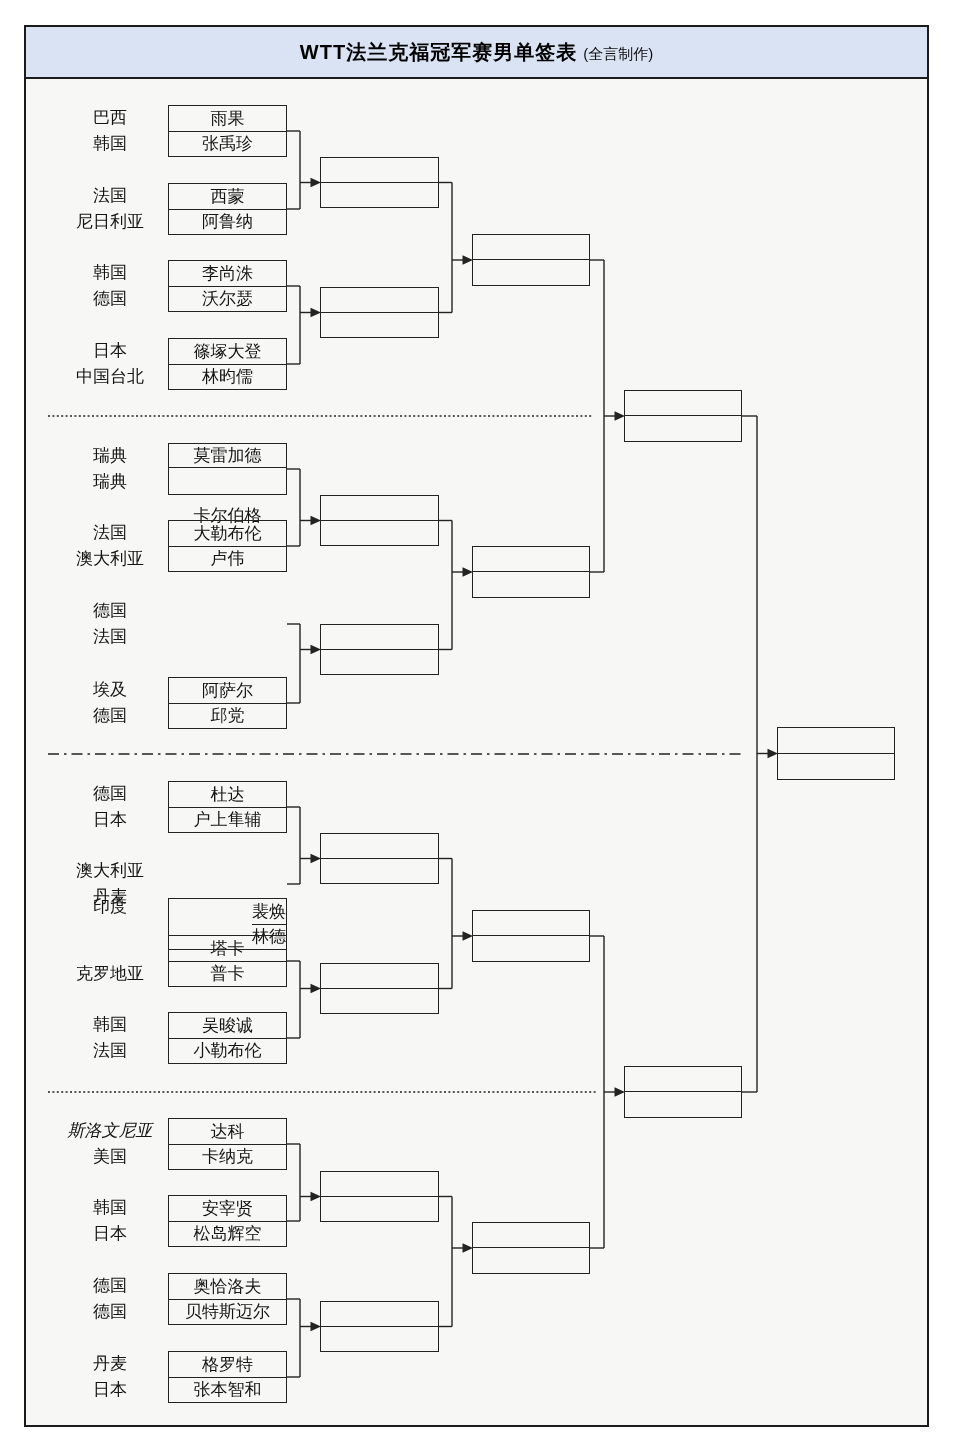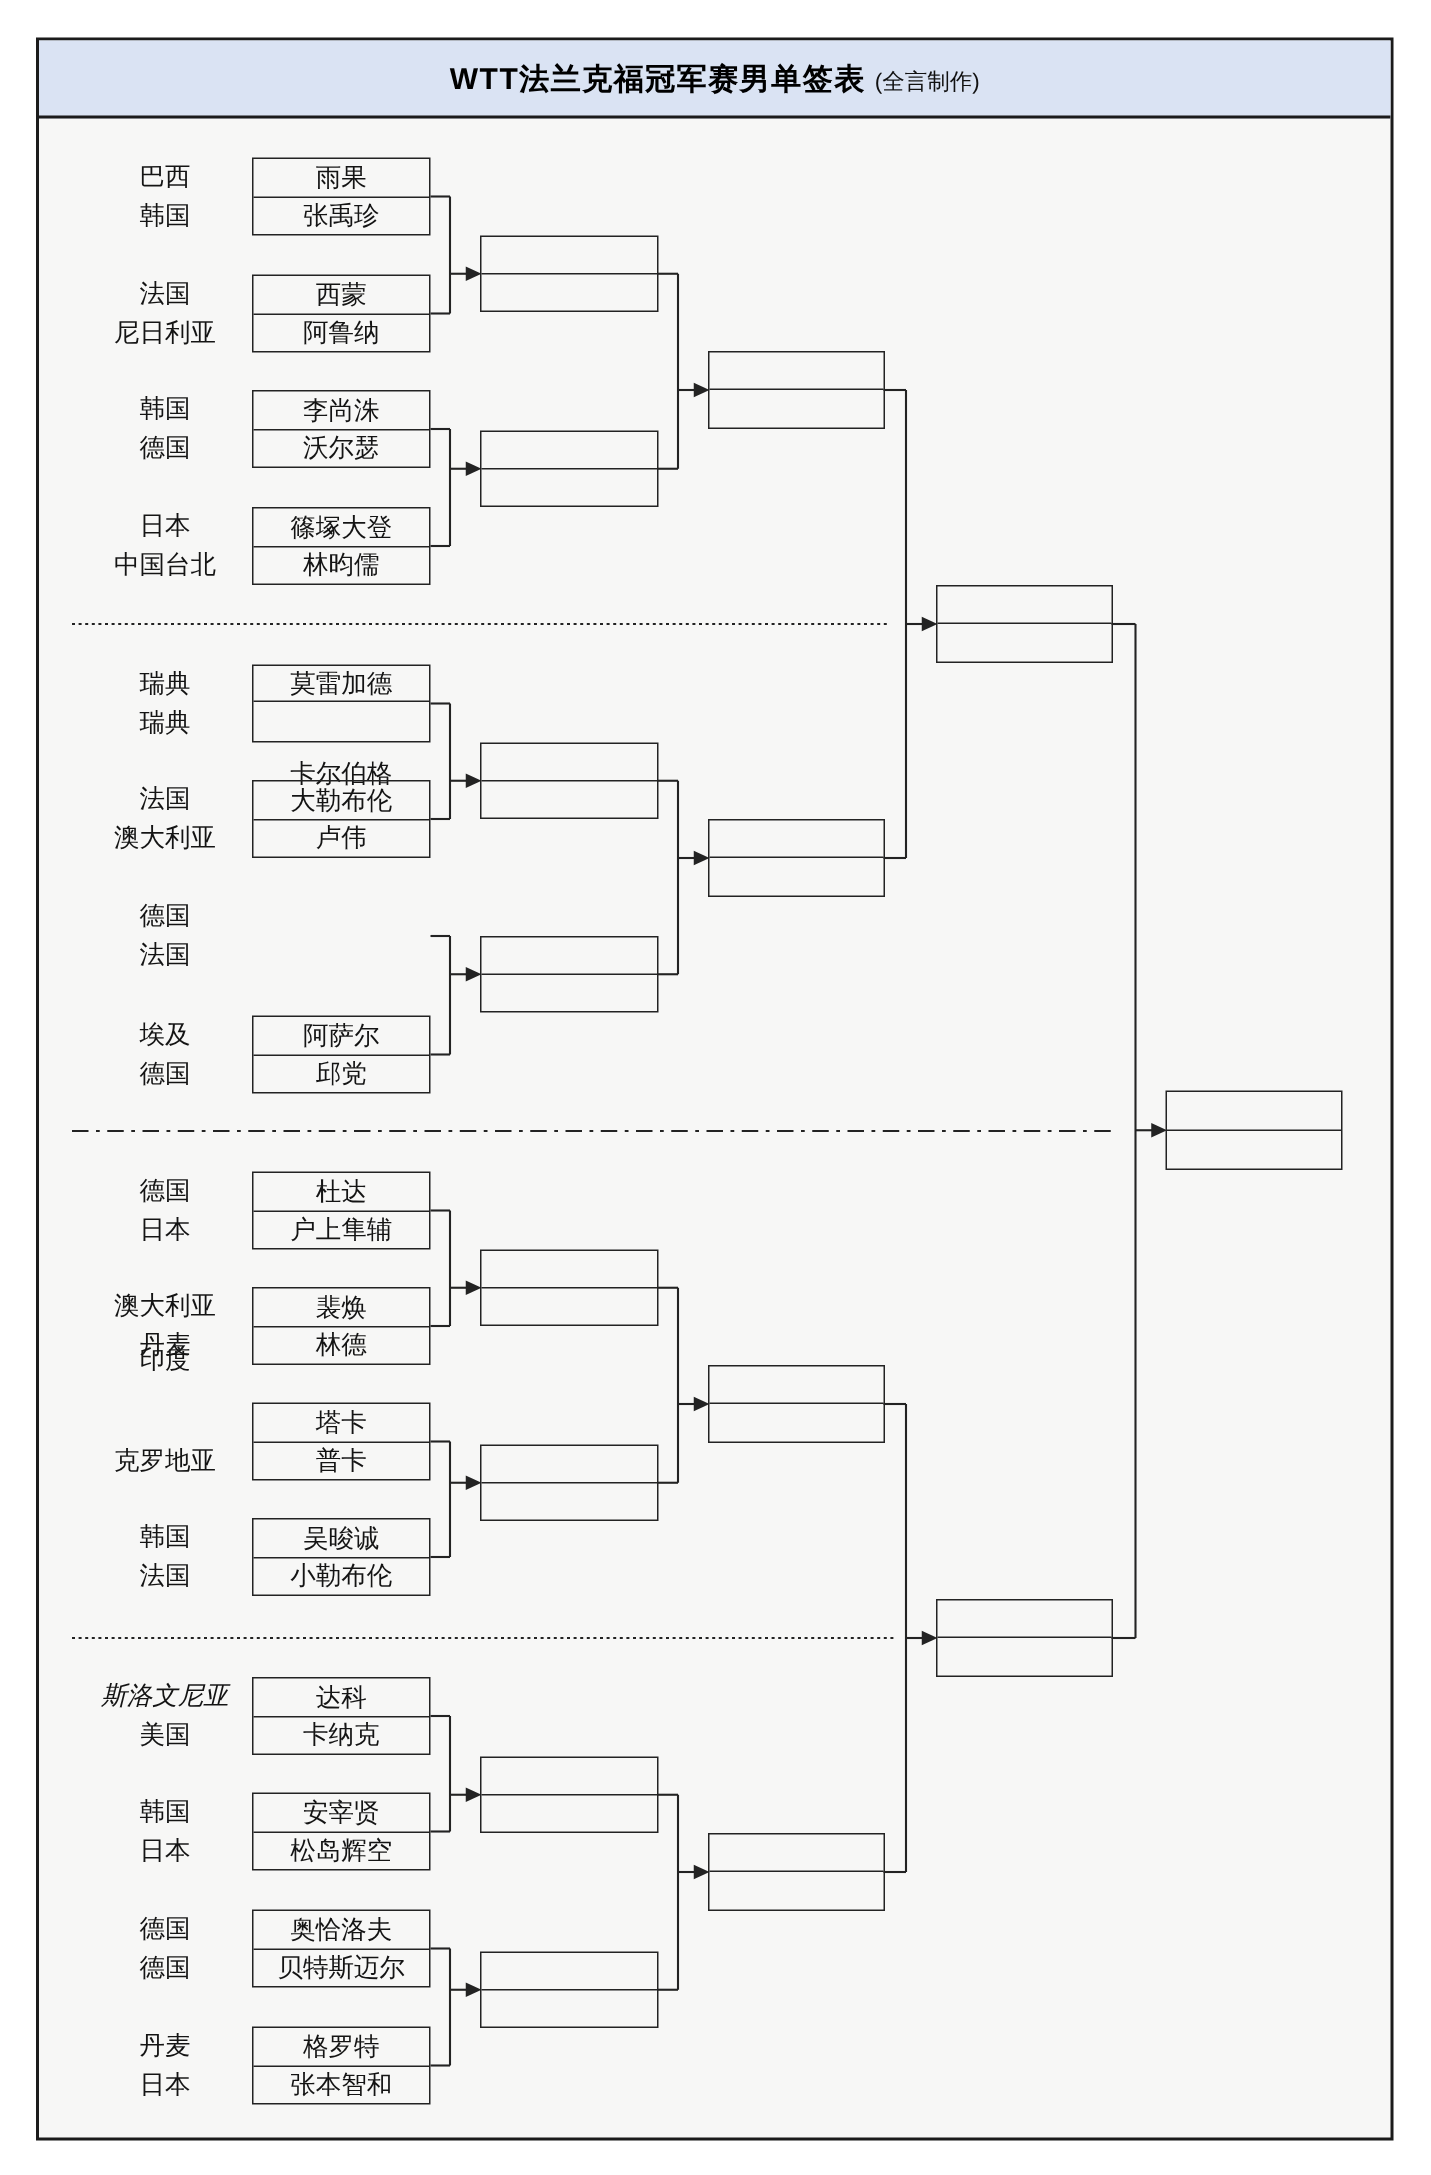--- a/index.html
+++ b/index.html
@@ -164,21 +164,21 @@
         <div class="row">邱党</div>
       </div>
       <div class="country" style="top: 781px;">德国</div>
       <div class="country" style="top: 807px;">日本</div>
       <div class="pair" style="top: 781px;">
         <div class="row">杜达</div>
         <div class="row">户上隼辅</div>
       </div>
       <div class="country" style="top: 858px;">澳大利亚</div>
       <div class="country" style="top: 884px;">丹麦</div>
-      <div class="pair" style="top: 858px;">
+      <div class="pair" style="top: 898px; align-items: flex-end;">
         <div class="row">裴焕</div>
         <div class="row">林德</div>
       </div>
       <div class="country" style="top: 894px;">印度</div>
       <div class="country" style="top: 961px;">克罗地亚</div>
       <div class="pair" style="top: 935px; text-align: center;">
         <div class="row">塔卡</div>
         <div class="row">普卡</div>
       </div>
       <div class="country" style="top: 1012px;">韩国</div>

